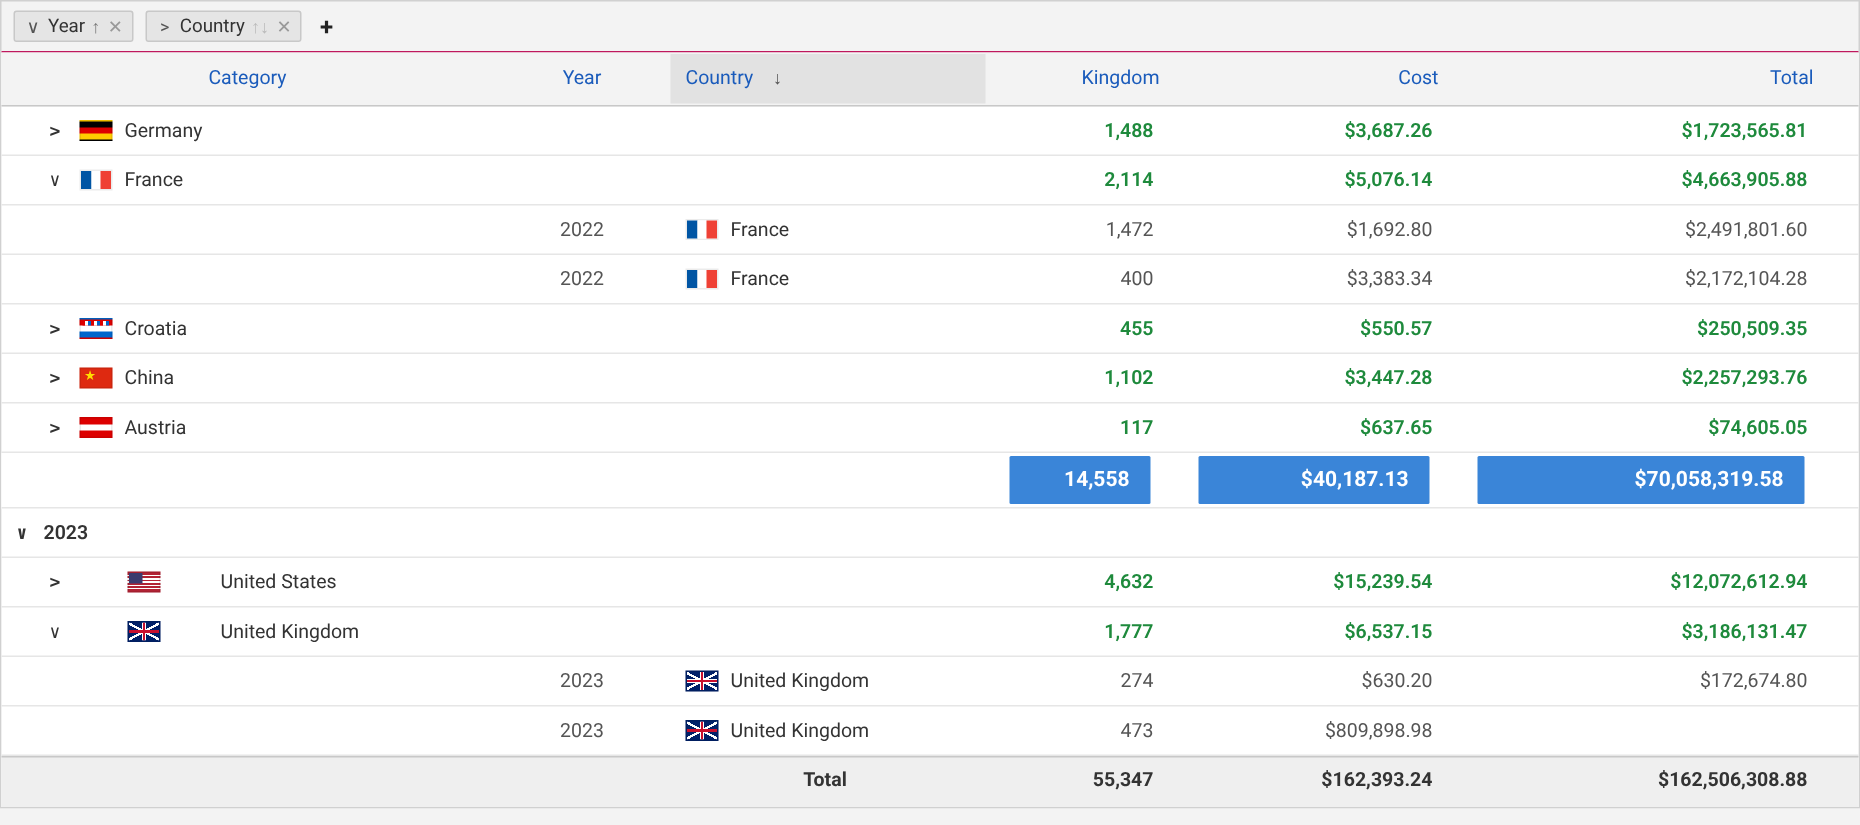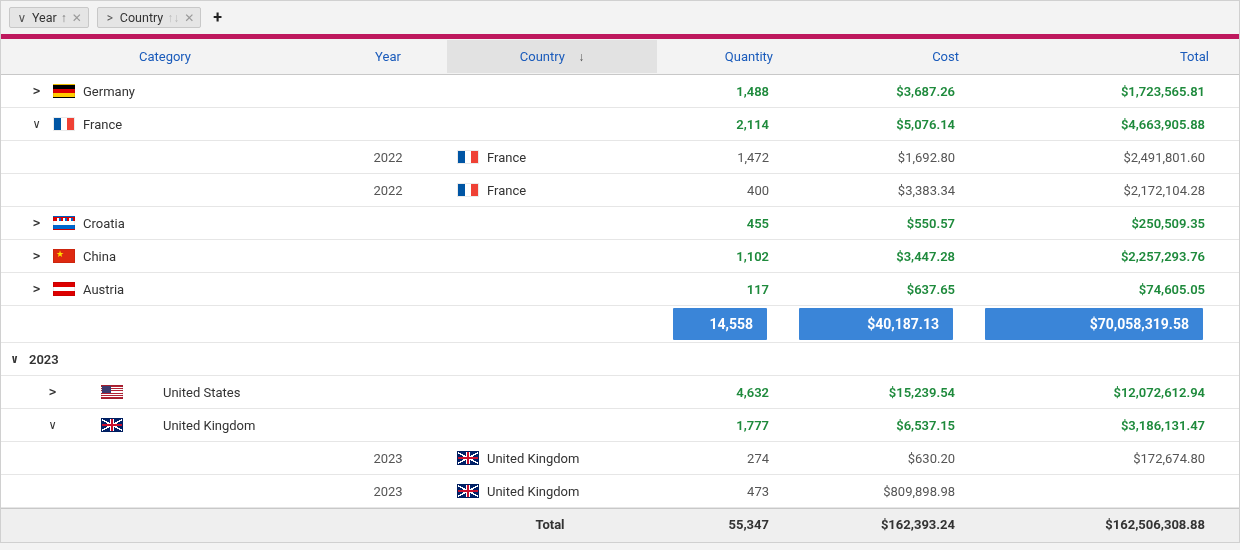--- a/index.html
+++ b/index.html
@@ -30,48 +30,48 @@
       padding: 2px 6px;
       font-size: 12.5px;
       cursor: pointer;
     }
     .chip .chev { font-size: 12px; color: #555; width: 12px; text-align: center; }
     .chip .sort { color: #777; font-size: 12px; }
     .chip .sort.inactive { color: #bbb; }
     .chip .x { color: #999; font-size: 12px; margin-left: 1px; }
     .add-icon { font-size: 16px; font-weight: bold; color: #222; cursor: pointer; padding: 0 4px; }
 
-    .grid { background: #fff; border-top: 5px solid #be185d; }
+    .grid { background: #fff; border-top: 1px solid #be185d; }
     .row {
       display: grid;
       grid-template-columns: 328px 118px 210px 126px 186px 250px;
       align-items: center;
       min-height: 33px;
       border-bottom: 1px solid #e6e6e6;
       font-size: 13px;
     }
     .row.header {
       background: #f3f3f3;
       color: #1a5bbb;
       font-weight: 400;
       border-bottom: 1px solid #c8c8c8;
       min-height: 36px;
     }
     .row.header .cell { padding: 9px 10px; }
     .header .cat { text-align: center; }
     .header .year { text-align: center; color: #1a5bbb; }
-    .header .country { text-align: center; background: #e2e2e2; position: relative; }
+    .header .country { text-align: left; background: #e2e2e2; position: relative; }
     .header .country .sortind { position: static; margin-left: 10px; color: #555; font-size: 12px; }
     .header .num { text-align: center; color: #1a5bbb; }
 
     .cell { padding: 7px 10px; overflow: hidden; text-overflow: ellipsis; white-space: nowrap; }
     .cell.num { text-align: right; padding-right: 14px; }
 
     .cat-cell { display: flex; align-items: center; gap: 8px; padding-left: 32px; }
-    .cat-cell.deep1 { padding-left: 48px; gap: 40px; }
+    .cat-cell.deep1 { padding-left: 32px; gap: 40px; }
     .toggle { width: 12px; color: #333; font-size: 12px; cursor: pointer; font-family: monospace; }
     .toggle.down::before { content: "∨"; }
     .toggle.right::before { content: ">"; font-weight: bold; }
     .flag { width: 22px; height: 14px; display: inline-block; position: relative; border: 1px solid rgba(0,0,0,0.08); flex: 0 0 22px; }
     .flag.de { background: linear-gradient(#000 33%, #d00 33%, #d00 66%, #fc0 66%); }
     .flag.fr { display: inline-flex; }
     .flag.fr::before { content:""; flex:1; background:#0055a4; }
     .flag.fr::after { content:""; flex:1; background:#ef4135; }
     .flag.fr span { flex:1; background:#fff; display:block; }
     .flag.hr { background: linear-gradient(#d00 33%, #fff 33%, #fff 66%, #06c 66%); position:relative; }
@@ -127,21 +127,21 @@
   </div>
 
   <div class="grid">
     <div class="row header">
       <div class="cell cat">Category</div>
       <div class="cell year">Year</div>
       <div class="cell country">
         <span>Country</span>
         <span class="sortind">↓</span>
       </div>
-      <div class="cell num">Quantity</div>
+      <div class="cell num">Kingdom</div>
       <div class="cell num">Cost</div>
       <div class="cell num">Total</div>
     </div>
 
     <div id="rows-body">
       <div class="row">
         <div class="cell cat-cell ">
           <span class="toggle right"></span>
           <span class="flag de"></span>
           <span>Germany</span>

